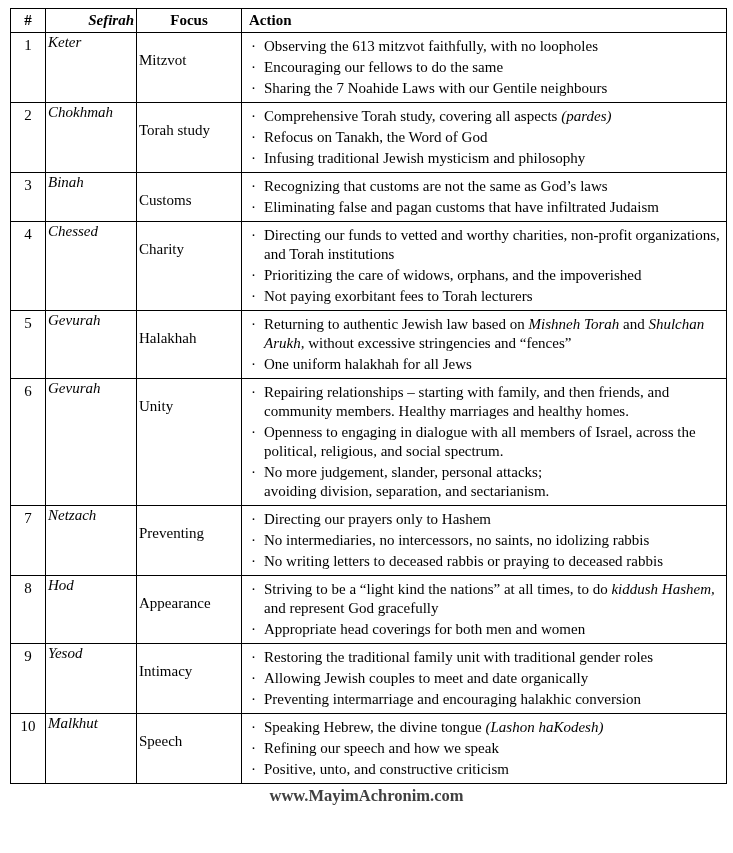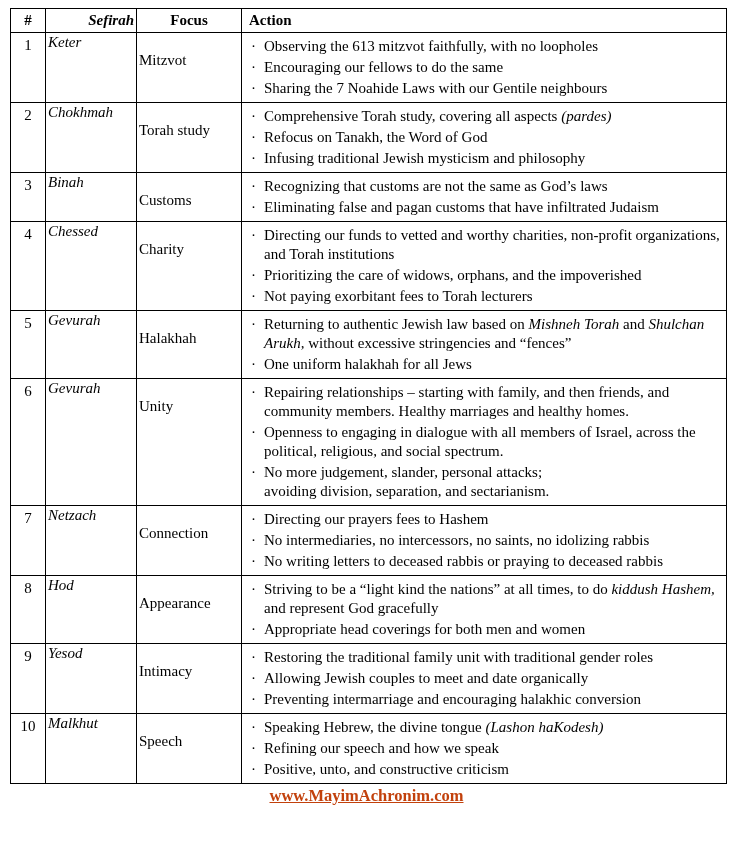--- a/index.html
+++ b/index.html
@@ -195,25 +195,25 @@
             <div class="bullet-line">
     <span class="bullet">·</span>
     <span class="bullet-text"><span>No more judgement, slander, personal attacks;
 avoiding division, separation, and sectarianism.</span></span>
   </div>
           </td>
   </tr>
         <tr>
     <td class="c-num">7</td>
     <td class="c-sef">Netzach</td>
-    <td class="c-foc">Connection</td>
-    <td class="c-act">
-            <div class="bullet-line">
-    <span class="bullet">·</span>
-    <span class="bullet-text"><span>Directing our prayers fees to Hashem</span></span>
+    <td class="c-foc">Preventing</td>
+    <td class="c-act">
+            <div class="bullet-line">
+    <span class="bullet">·</span>
+    <span class="bullet-text"><span>Directing our prayers only to Hashem</span></span>
   </div>
             <div class="bullet-line">
     <span class="bullet">·</span>
     <span class="bullet-text"><span>No intermediaries, no intercessors, no saints, no idolizing rabbis</span></span>
   </div>
             <div class="bullet-line">
     <span class="bullet">·</span>
     <span class="bullet-text"><span>No writing letters to deceased rabbis or praying to deceased rabbis</span></span>
   </div>
           </td>
@@ -268,16 +268,16 @@
             <div class="bullet-line">
     <span class="bullet">·</span>
     <span class="bullet-text"><span>Positive, unto, and constructive criticism</span></span>
   </div>
           </td>
   </tr>
       </tbody>
   </table>
 
   <div class="footer">
-    <a href="#" style="color: #c2410c; text-decoration: underline;">www.MayimAchronim.com</a>
+    <a href="#" style="color: #404040;">www.MayimAchronim.com</a>
   </div>
 
 </div>
 
 </body></html>

